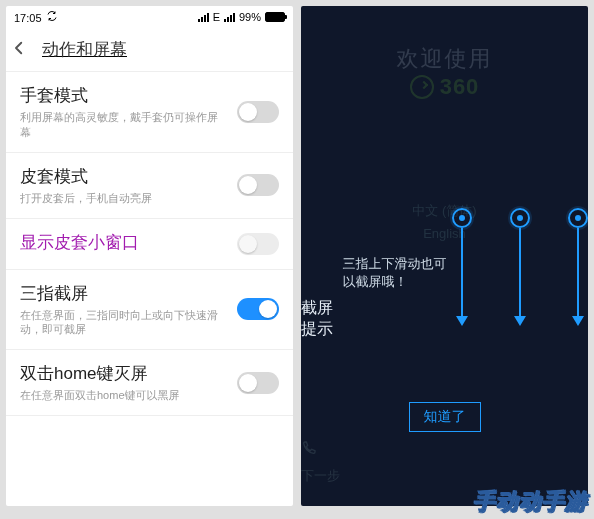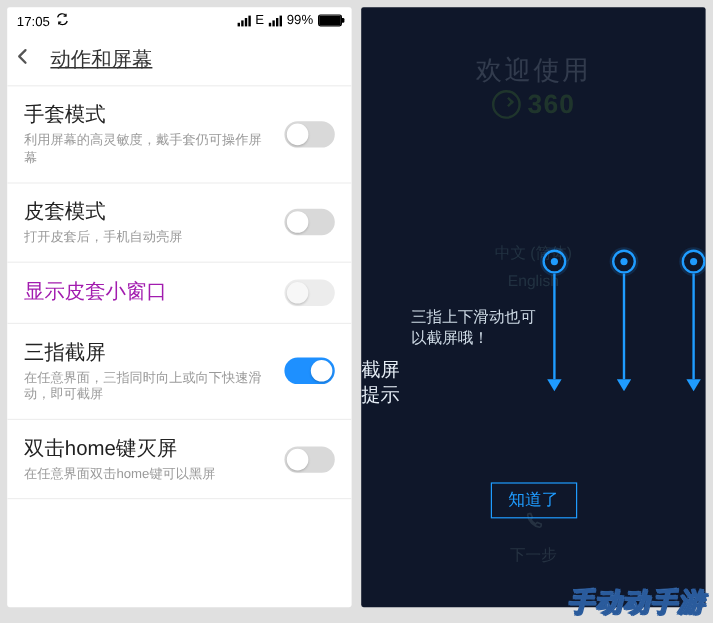--- a/index.html
+++ b/index.html
@@ -113,21 +113,21 @@
     position: relative;
   }
   .faded-logo-circle::after {
     content: ""; position: absolute; top: 5px; left: 9px;
     width: 4px; height: 4px; border-top: 2px solid #6bc23a; border-right: 2px solid #6bc23a;
     transform: rotate(45deg);
   }
   .faded-360 { font-size: 22px; font-weight: bold; color: #6bc23a; letter-spacing: 1px; }
   .faded-langs { margin-top: 96px; font-size: 13px; text-align: center; color: #7aa; }
   .faded-langs div { margin: 6px 0; }
-  .faded-bottom { position: absolute; bottom: 34px; width: 100%; text-align: center; }
+  .faded-bottom { position: absolute; bottom: 21px; width: 100%; }
   .faded-phone-icon { display: inline-block; margin-bottom: 6px; }
   .faded-next { font-size: 13px; color: #8aa; }
 
   .overlay {
     position: absolute; inset: 0;
     display: flex; flex-direction: row; align-items: center;
   }
   .tip-title {
     margin-top: 126px;
     font-size: 16px; color: #e6eef6;

